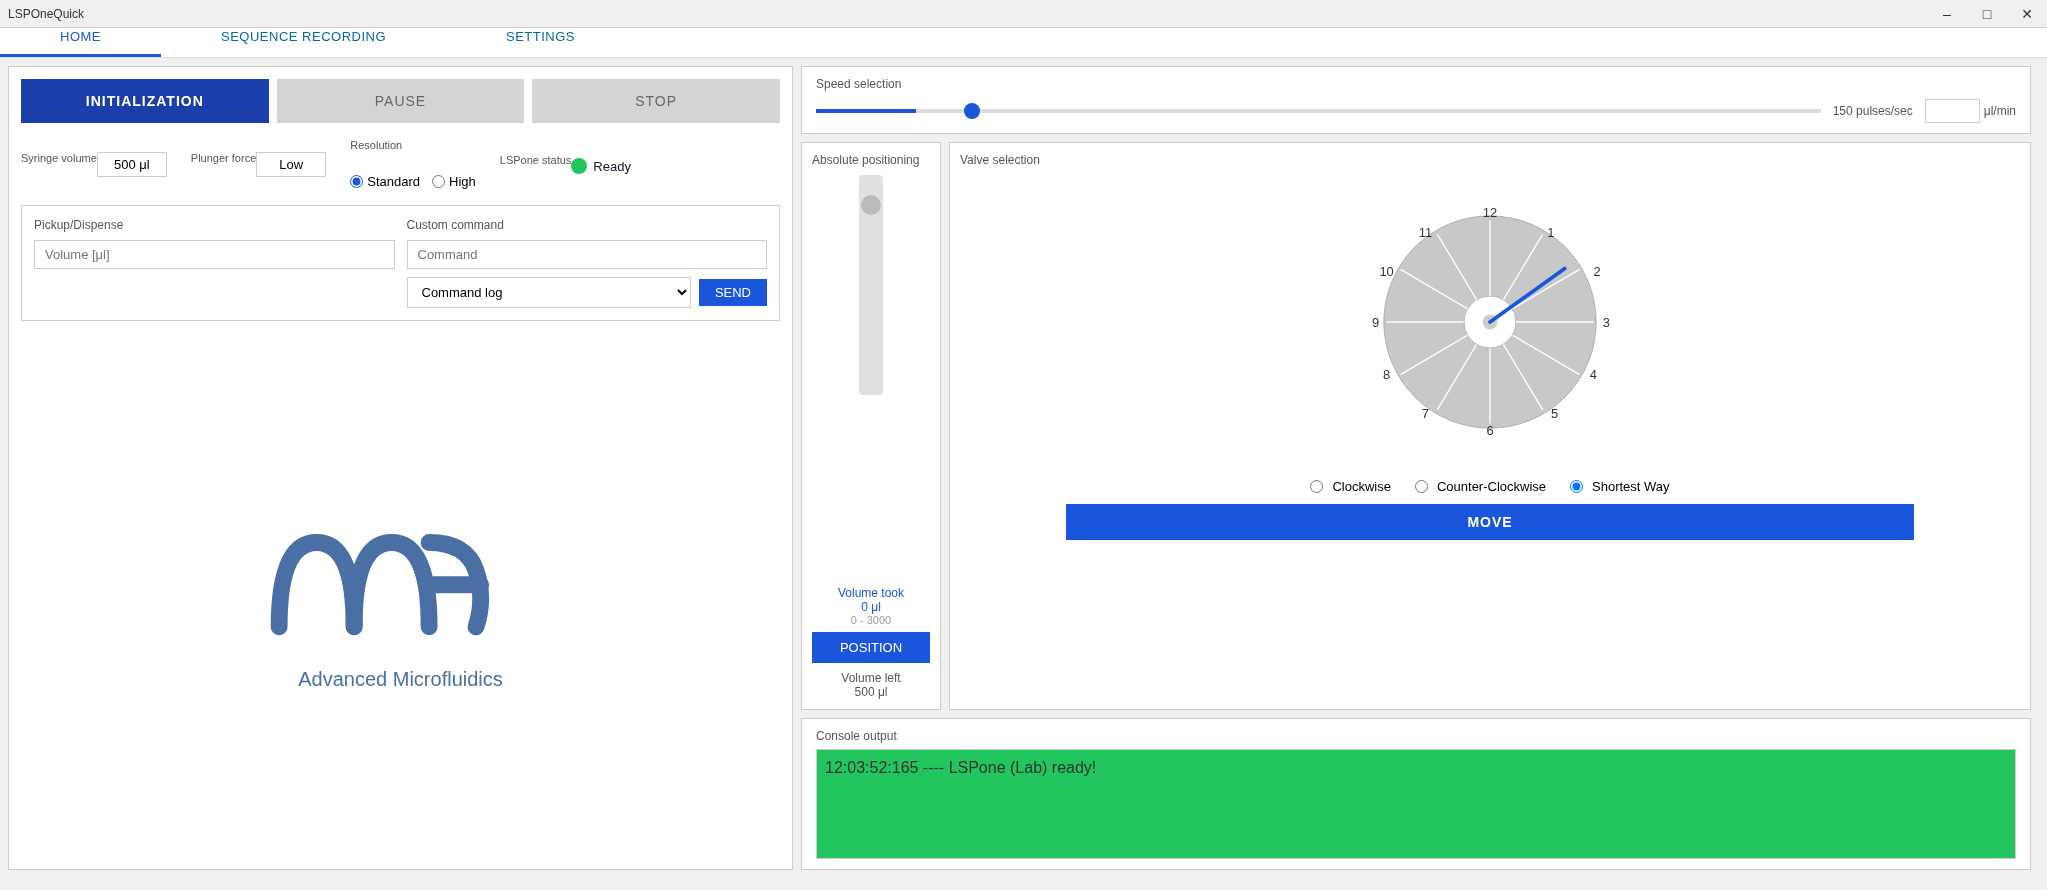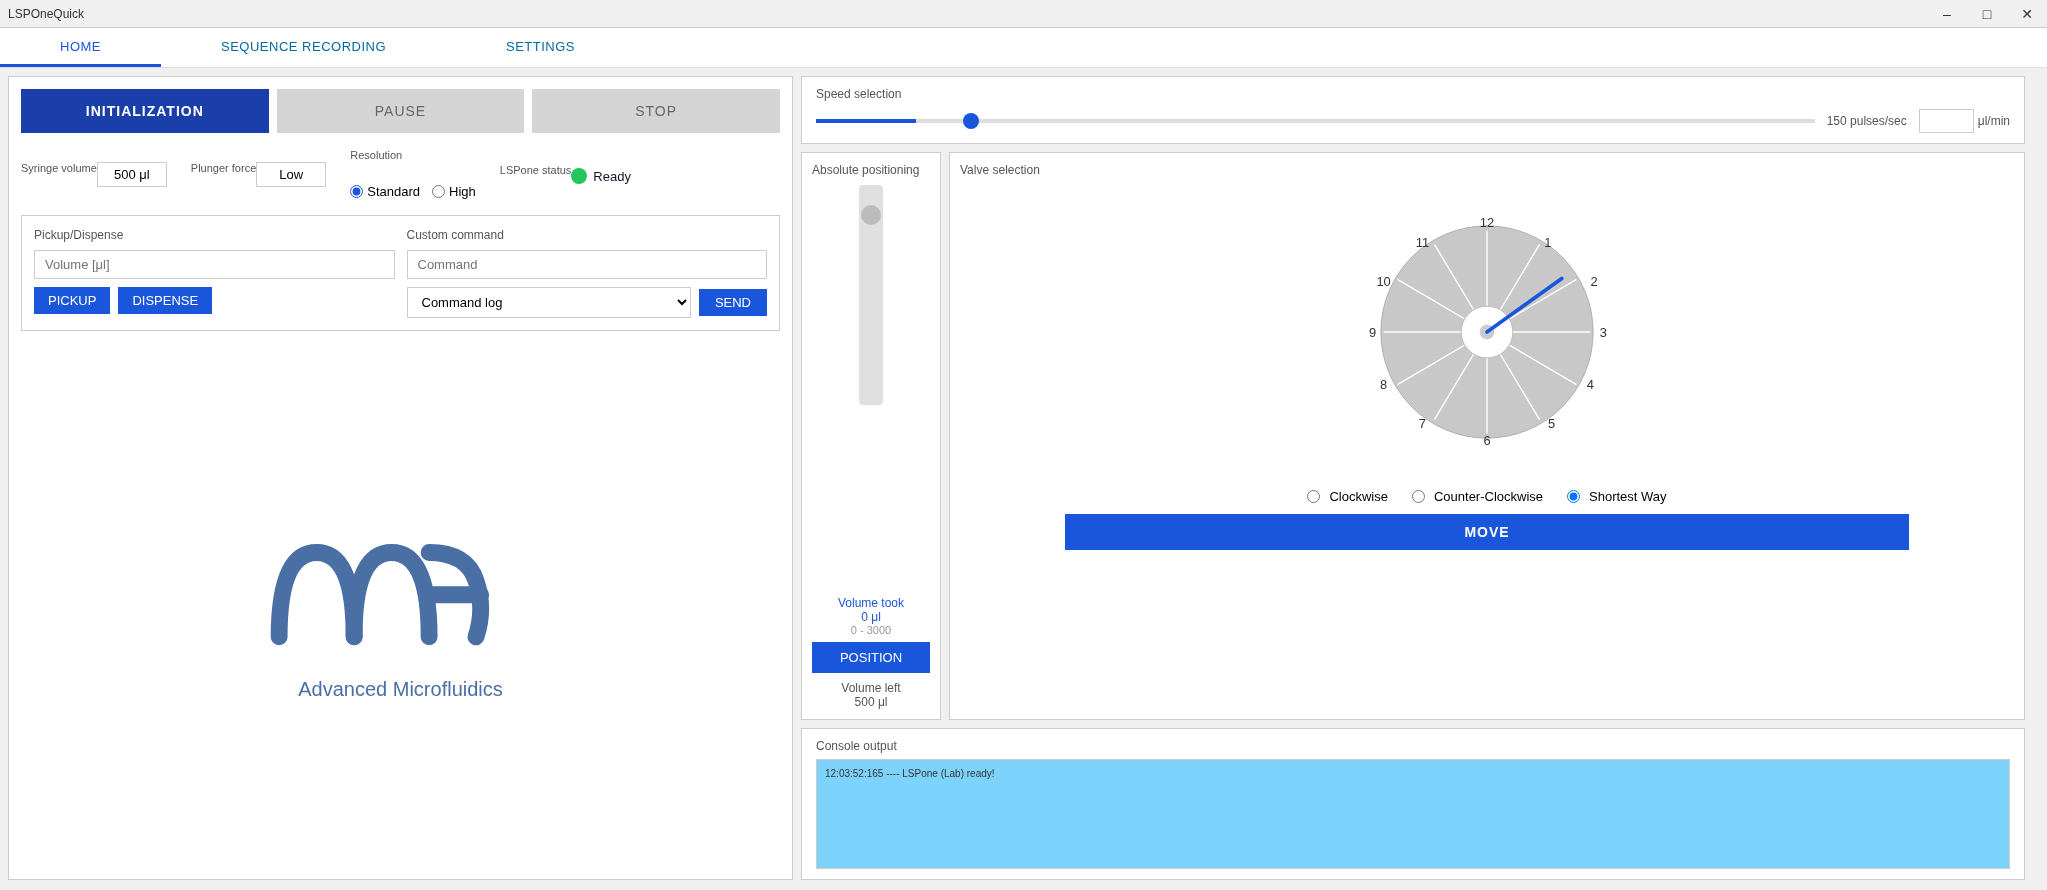--- a/index.html
+++ b/index.html
@@ -20,21 +20,21 @@
     .title-bar-controls button {
       width: 40px; height: 28px; border: none; background: transparent;
       cursor: pointer; font-size: 14px; color: #333;
     }
 
     
     .nav-tabs {
       display: flex;
       background: white;
       border-bottom: 1px solid #ddd;
-      height: 40px;
+      height: 30px;
       align-items: flex-end;
     }
     .nav-tab {
       padding: 10px 60px;
       font-size: 13px;
       color: #0369a1;
       cursor: pointer;
       border-bottom: 3px solid transparent;
       text-transform: uppercase;
       letter-spacing: 0.5px;
@@ -170,21 +170,21 @@
       justify-content: center;
     }
     .logo-svg { width: 300px; height: 160px; }
     .logo-text { font-size: 20px; color: #4a6fa5; margin-top: 8px; }
 
     
     .right-panel {
       flex: 1;
       display: flex;
       flex-direction: column;
-      padding: 8px 22px 8px 0;
+      padding: 8px 16px 8px 0;
       gap: 8px;
     }
 
     
     .speed-section {
       background: white;
       border: 1px solid #ccc;
       padding: 10px 14px;
     }
     .speed-title { font-size: 12px; color: #555; margin-bottom: 8px; }
@@ -316,26 +316,26 @@
     }
 
     
     .console-section {
       background: white;
       border: 1px solid #ccc;
       padding: 10px 14px;
     }
     .console-title { font-size: 12px; color: #555; margin-bottom: 6px; }
     .console-output {
-      background: #7dd3fc;
+      background: #22c55e;
       border: 1px solid #ccc;
       padding: 8px;
       height: 110px;
       overflow-y: auto;
-      font-size: 10px;
+      font-size: 16px;
       color: #333;
       font-family: monospace;
     }
 
     
     input[type="radio"] { cursor: pointer; }
     input[type="radio"].blue:checked { accent-color: #1a56db; }
   </style>
 </head>
 <body>
@@ -393,24 +393,20 @@
           <div class="status-dot"></div>
           <span class="status-text">Ready</span>
         </div>
       </div>
     </div>
 
     <div class="command-area">
       <div class="pickup-dispense">
         <div class="section-title">Pickup/Dispense</div>
         <input class="input-field" type="text" placeholder="Volume [μl]" style="">
-        <div class="action-buttons">
-          <button class="btn-blue">PICKUP</button>
-          <button class="btn-blue">DISPENSE</button>
-        </div>
       </div>
       <div class="custom-command">
         <div class="section-title">Custom command</div>
         <input class="input-field" type="text" placeholder="Command" style="">
         <div class="command-row">
           <select class="command-select">
             <option>Command log</option>
           </select>
           <button class="btn-send">SEND</button>
         </div>

